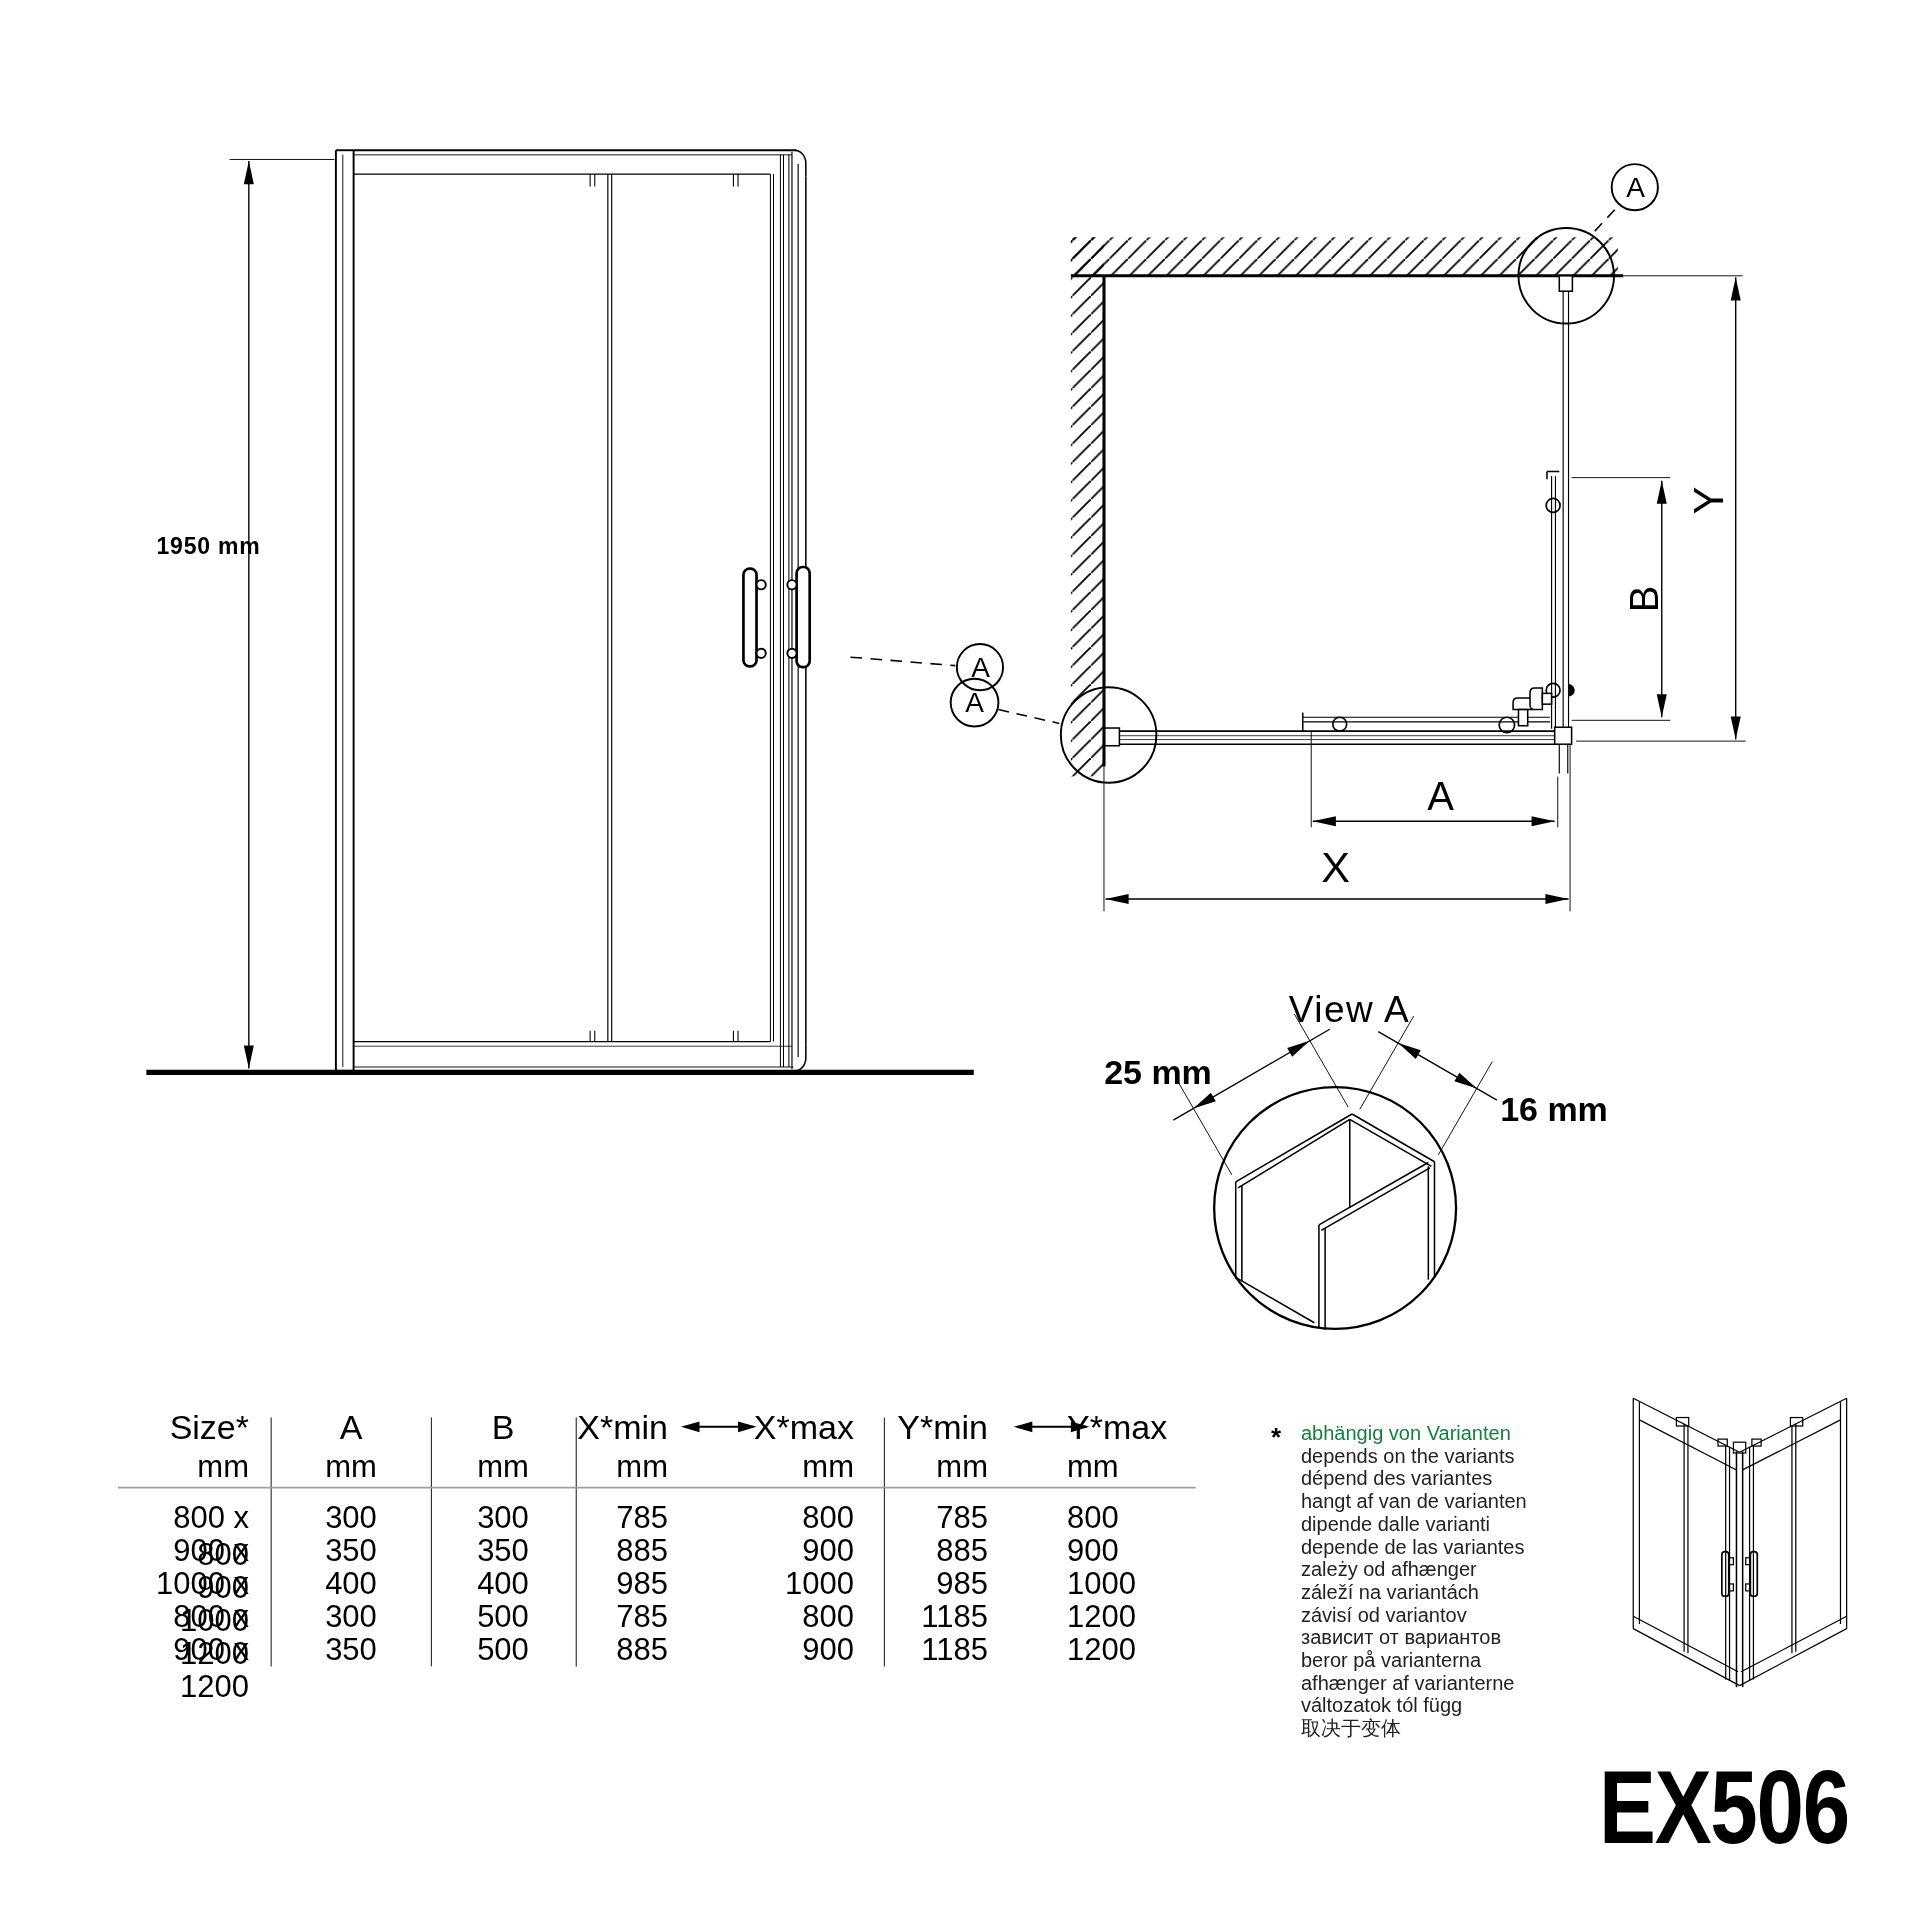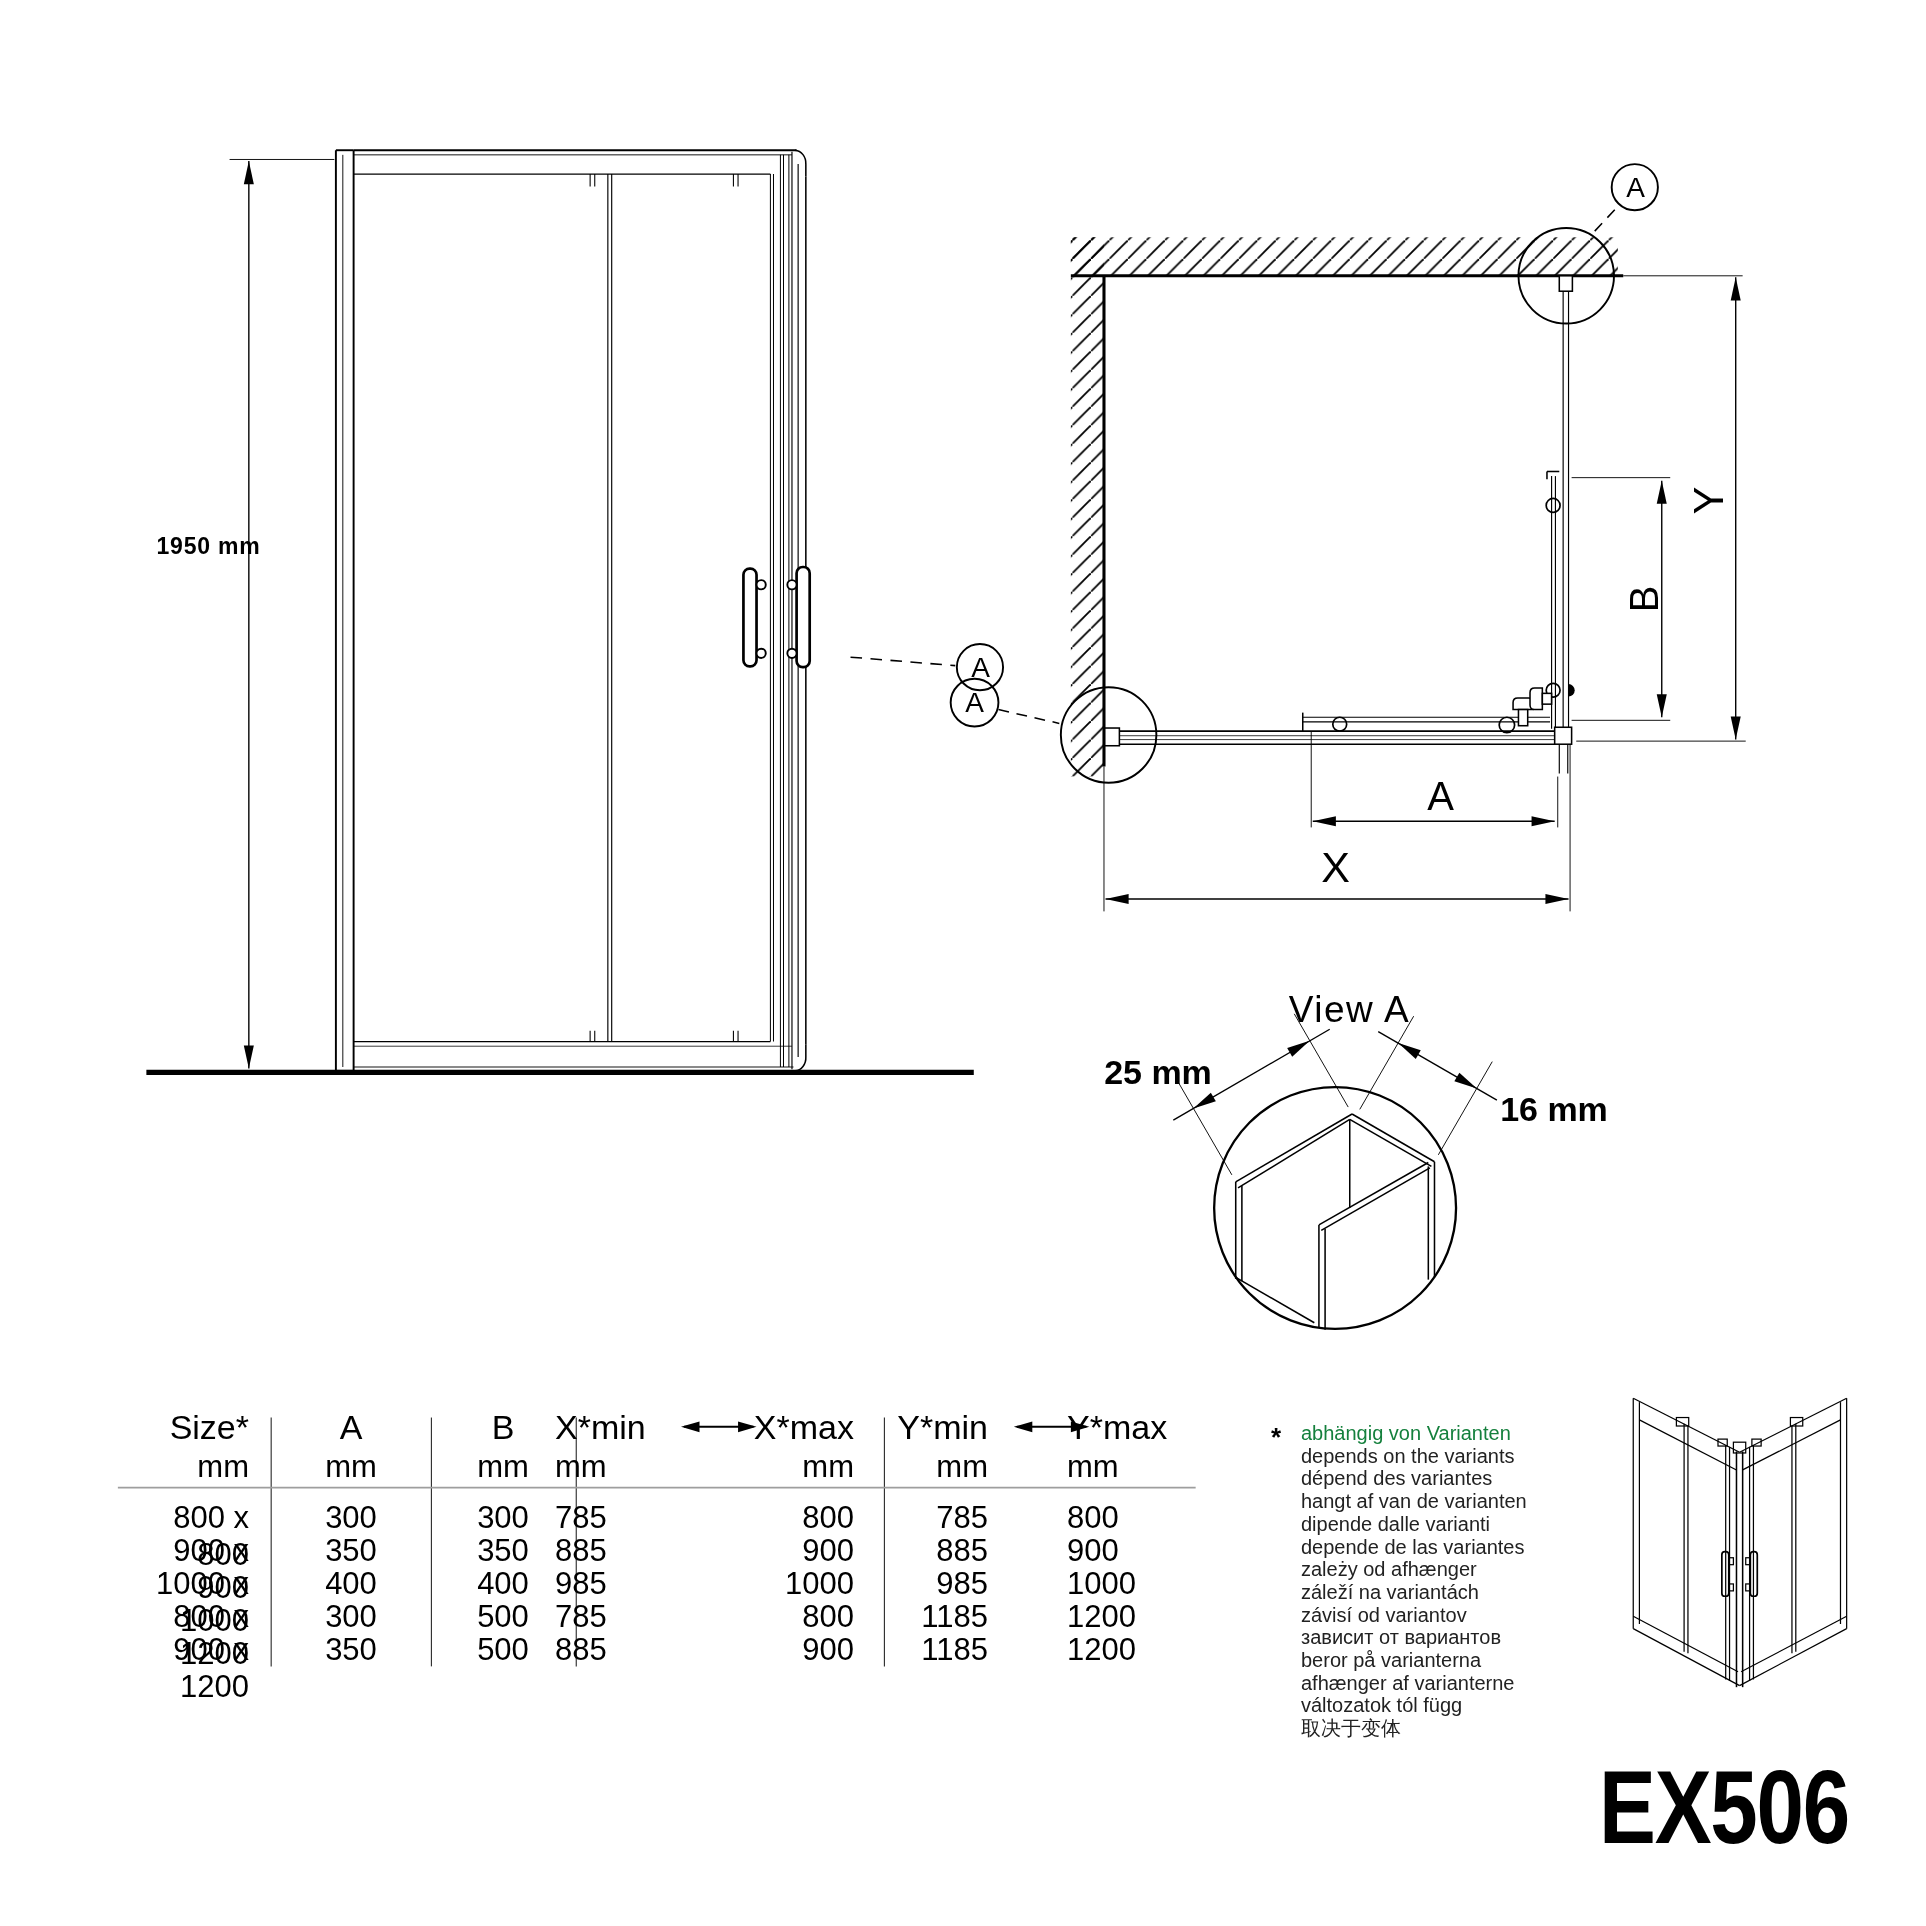--- a/index.html
+++ b/index.html
@@ -13,21 +13,21 @@
   .balloon-letter{font-size:28px;font-weight:400;text-align:center;}
   .view-title{font-size:37px;font-weight:400;letter-spacing:1.5px;margin-top:17px;}
   .mm-label{font-size:34px;font-weight:700;}
   .product-code{font-size:104px;font-weight:700;transform:scaleX(0.82);transform-origin:center;letter-spacing:-1.5px;}
   
   .cell{position:absolute;height:37px;line-height:37px;font-size:31px;font-weight:400;}
   .th{height:40px;line-height:40px;font-size:34px;}
   .c-size{left:118px;width:131px;text-align:right;}
   .c-a{left:293px;width:116px;text-align:center;}
   .c-b{left:445px;width:116px;text-align:center;}
-  .c-xmin{left:555px;width:113px;}
+  .c-xmin{left:555px;width:113px;text-align:right;}
   .c-xmax{left:731px;width:123px;text-align:right;}
   .c-ymin{left:865px;width:123px;text-align:right;}
   .c-ymax{left:1067px;width:123px;text-align:left;}
   
   #note-block{position:absolute;left:1301px;top:1422px;width:331px;
     font-size:20px;line-height:22.7px;font-weight:400;color:#222;}
   #note-block .first{font-weight:400;color:#15803d;}
   #note-star{position:absolute;left:1271px;top:1422px;font-size:26px;font-weight:700;}
 </style>
 </head>

